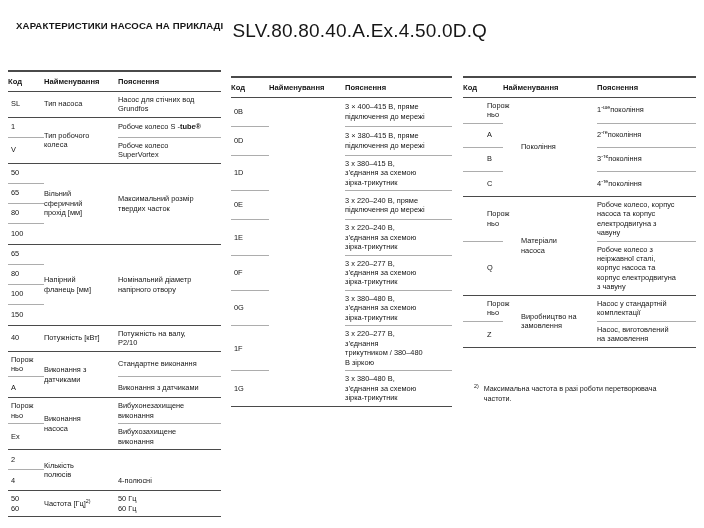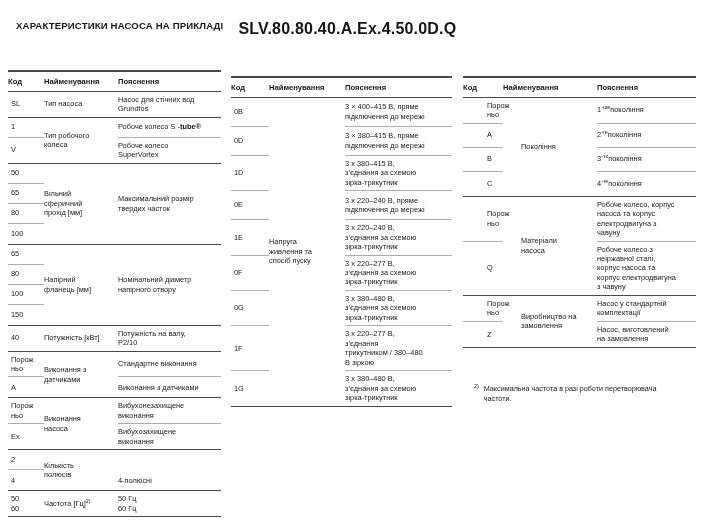--- a/index.html
+++ b/index.html
@@ -9,21 +9,21 @@
     --bg:#ffffff;
   }
   html,body{margin:0;padding:0;background:#e8e8e8;}
   .page{
     position:relative;width:704px;height:528px;background:var(--bg);
     font-family:"Liberation Sans",sans-serif;color:var(--text);
     overflow:hidden;
   }
   .title-row{position:absolute;left:16px;top:20px;display:flex;align-items:flex-start;}
   .title-label{font-size:9.6px;font-weight:700;letter-spacing:.15px;white-space:nowrap;}
-  .title-code{font-size:16px;font-weight:700;letter-spacing:.2px;margin-left:15px;white-space:nowrap;}
+  .title-code{font-size:19px;font-weight:400;letter-spacing:.2px;margin-left:9px;white-space:nowrap;}
 
   .table{position:absolute;border-top:2px solid var(--strong);font-size:7.4px;line-height:1.28;}
   #table-1{left:8px;top:70px;width:213px;}
   #table-2{left:231px;top:76px;width:221px;}
   #table-3{left:463px;top:76px;width:233px;}
 
   .grid{display:grid;}
   #table-1 .grid{grid-template-columns:36px 74px 1fr;}
   #table-2 .grid{grid-template-columns:38px 76px 1fr;}
   #table-3 .grid{grid-template-columns:40px 94px 1fr;}
@@ -177,23 +177,20 @@
 зірка-трикутник</span></div>
         <div class="cell code-cell sep" style="grid-area: 8 / 1;"><span>1F</span></div>
         <div class="cell expl-cell sep" style="grid-area: 8 / 3;"><span>3 x 220–277 В,
 з’єднання
 трикутником / 380–480
 В зіркою</span></div>
         <div class="cell code-cell" style="grid-area: 9 / 1;"><span>1G</span></div>
         <div class="cell expl-cell" style="grid-area: 9 / 3;"><span>3 x 380–480 В,
 з’єднання за схемою
 зірка-трикутник</span></div>
-        <div class="cell name-cell" style="grid-area: 1 / 2 / span 9;"><span>Напруга
-живлення та
-спосіб пуску</span></div>
       </div>
     </div>
   <div class="table" id="table-3">
       <div class="grid header-row">
         <div class="cell hcell" style="grid-area: 1 / 1;"><span>Код</span></div>
         <div class="cell hcell" style="grid-area: 1 / 2;"><span>Найменування</span></div>
         <div class="cell hcell" style="grid-area: 1 / 3;"><span>Пояснення</span></div>
       </div>
       <div class="grid group">
         <div class="cell code-cell sep" style="grid-area: 1 / 1;"><span>Порож

